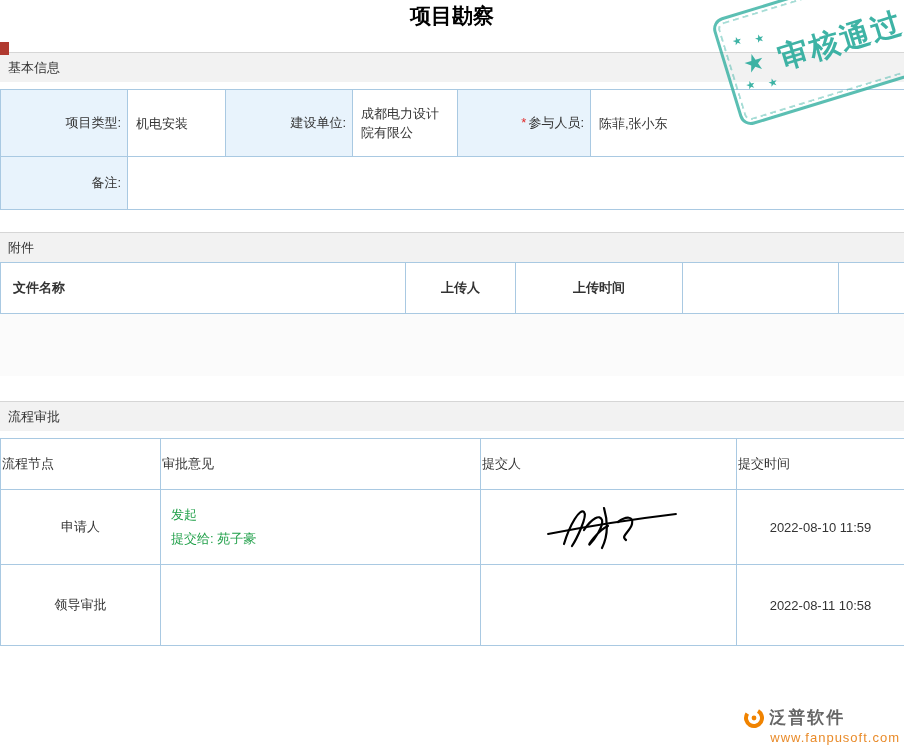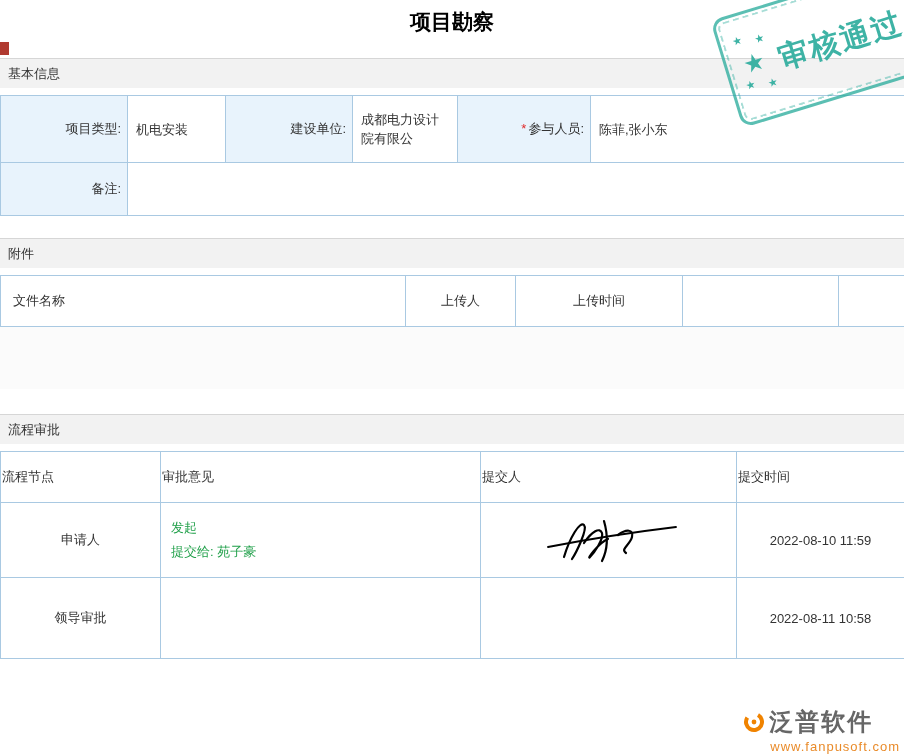--- a/index.html
+++ b/index.html
@@ -2,41 +2,41 @@
 <html><head>
 <meta charset="utf-8">
 <style>
   html,body{margin:0;padding:0;}
   body{
     width:904px;height:755px;position:relative;overflow:hidden;
     background:#fff;font-family:"Liberation Sans","DejaVu Sans",sans-serif;color:#333;
   }
   .page-title{
     text-align:center;font-size:21px;font-weight:bold;color:#000;
-    padding-top:8px;height:36px;
+    padding-top:2px;height:36px;
   }
   .corner-mark{position:absolute;left:0;top:42px;width:9px;height:13px;background:#b03a30;}
   .bar{
     background:#f2f2f2;border-top:1px solid #d6d6d6;
     height:29px;line-height:29px;padding-left:8px;font-size:13px;color:#333;
   }
   .bar1{margin-top:14px;}
   .bar2{margin-top:22px;}
   .bar3{margin-top:25px;}
   table{border-collapse:collapse;table-layout:fixed;width:904px;}
   td{border:1px solid #a9c9e2;font-size:13px;vertical-align:middle;overflow:hidden;}
   .basic-table{margin-top:7px;}
   .lbl{background:#e8f3fc;text-align:right;padding:4px 6px 4px 3px;}
   .val{background:#fff;text-align:left;padding:4px 8px;line-height:19px;}
   .cell-blue{background:#e8f3fc;}
   .req{color:#e02a2a;margin-right:2px;}
   .r1 td{height:62px;}
   .r2 td{height:58px;}
   .r3 td,.r4 td,.r5 td{height:44px;}
-  .att-table{margin-top:7px;}
+  .att-table{margin-top:0;font-weight:bold;}
   .att-table td{height:48px;background:#fff;}
   .att-name{text-align:left;padding-left:12px;}
   .att-c{text-align:center;}
   .att-empty{height:62px;background:#fbfbfb;}
   .app-table{margin-top:7px;}
   .app-table td{background:#fff;}
   .app-head td{height:48px;}
   .app-row td{height:72px;}
   .app-row2 td{height:78px;}
   .node-cell{text-align:center;}
@@ -58,21 +58,21 @@
   .star{position:absolute;color:#2ead9e;}
   .s1{left:16px;top:36px;font-size:24px;}
   .s2{left:12px;top:18px;font-size:11px;}
   .s3{left:34px;top:22px;font-size:11px;}
   .s4{left:12px;top:64px;font-size:11px;}
   .s5{left:34px;top:68px;font-size:11px;}
   
   .fanpu{position:absolute;right:4px;top:706px;z-index:60;}
   .fanpu-row{display:flex;align-items:center;}
   .fanpu-icon{margin-right:4px;}
-  .fanpu-name{font-size:24px;font-weight:bold;color:#666;letter-spacing:2px;}
+  .fanpu-name{font-size:17px;font-weight:bold;color:#666;letter-spacing:2px;}
   .fanpu-url{font-size:13px;color:#e98b2a;margin-left:27px;letter-spacing:1px;margin-top:1px;}
   svg.sig{display:inline-block;vertical-align:middle;}
 </style>
 </head>
 <body>
 
 <div class="corner-mark"></div>
 
 <div class="page-title">项目勘察</div>
 

